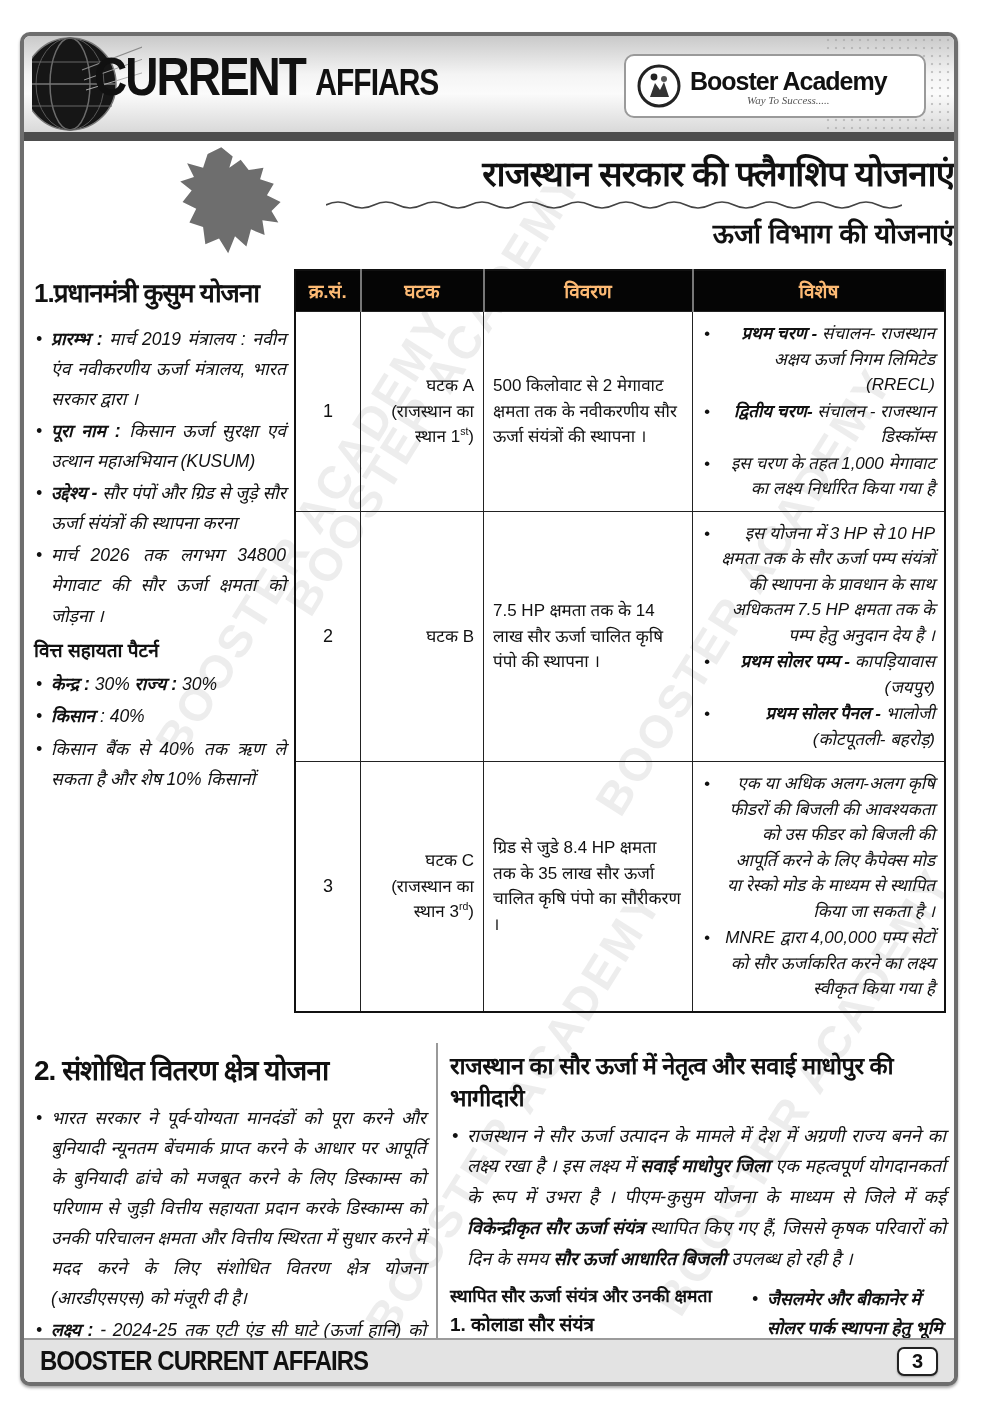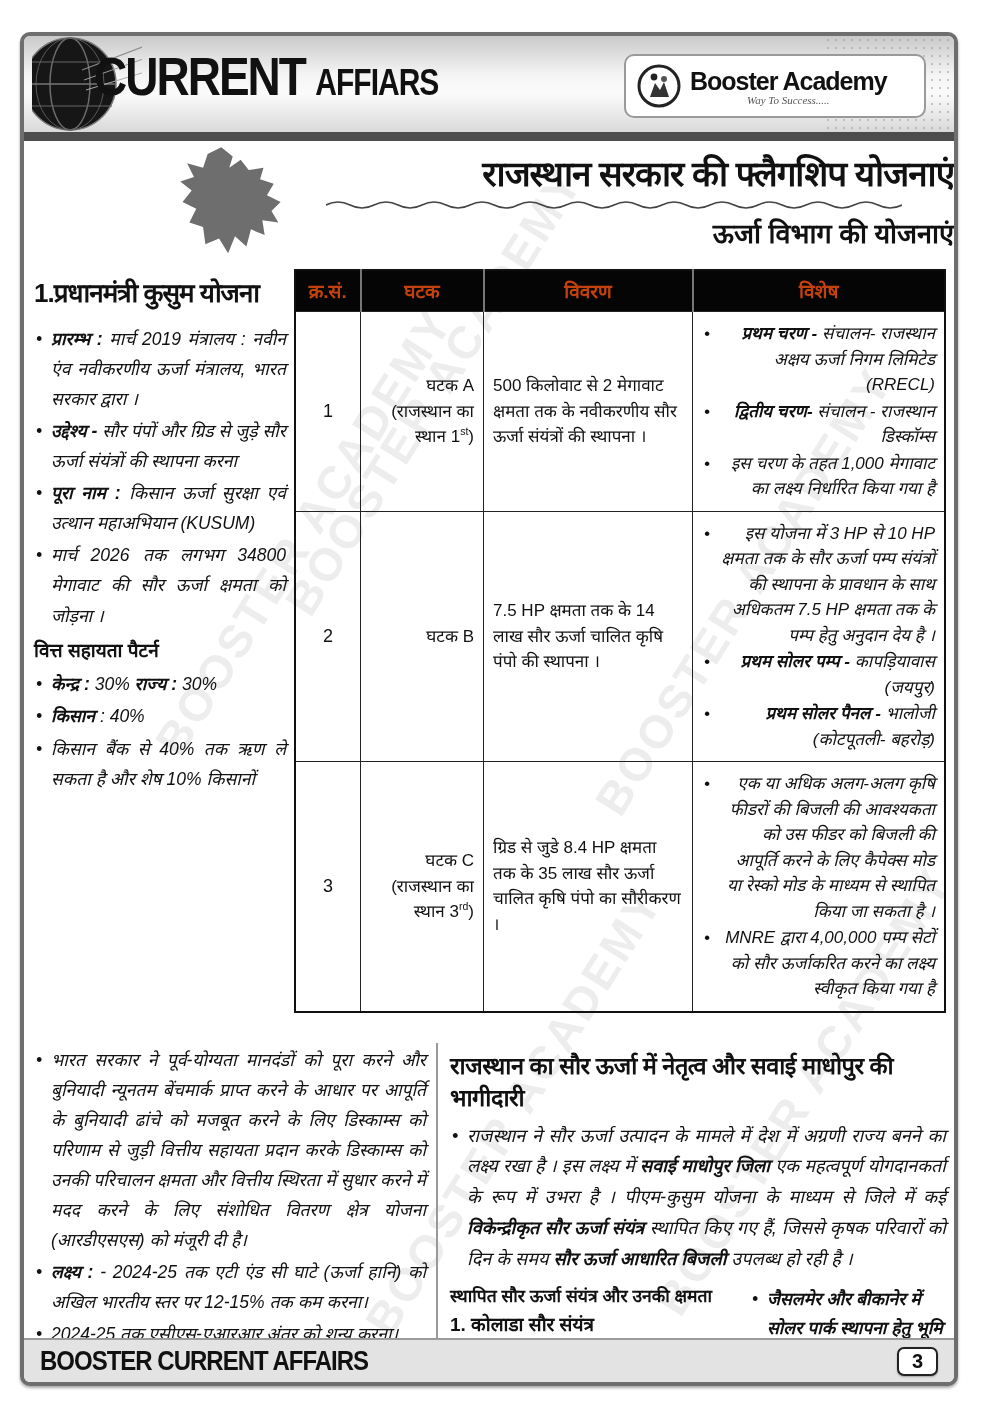--- a/index.html
+++ b/index.html
@@ -31,21 +31,21 @@
   
   .topsec{display:flex;padding:4px 8px 16px 10px;gap:8px;position:relative;z-index:1;}
   .col-kusum{width:252px;flex:none;text-align:justify;}
   .h1a{font-size:26px;font-weight:800;letter-spacing:-1px;margin:2px 0 8px;}
   .body-t{font-size:17.5px;line-height:1.72;}
   .bul{position:relative;padding-left:17px;margin:2px 0;font-style:italic;}
   .bul::before{content:"•";position:absolute;left:2px;top:0;}
   .subhead{font-weight:800;font-size:19px;margin:4px 0 2px;}
   
   table.sch{border-collapse:collapse;flex:1;border:2.5px solid #111;height:100%;}
-  .sch th{background:#050505;color:#c2410c;font-size:19px;font-weight:700;padding:7px 4px;border-left:2px solid #777;}
+  .sch th{background:#050505;color:#fdba74;font-size:19px;font-weight:700;padding:7px 4px;border-left:2px solid #777;}
   .sch th:first-child{border-left:none;}
   .sch td{border:1.6px solid #222;font-size:17px;line-height:1.5;padding:8px 9px;vertical-align:middle;}
   .sch td.cnum{width:46px;text-align:center;font-size:18px;}
   .sch td.ccomp{width:104px;text-align:right;}
   .sch td.cdet{width:190px;text-align:left;}
   .sch td.cspec{text-align:right;margin-top:24px;}
   .sch .bul{margin:1px 0;padding-left:15px;}
   sup{font-size:.62em;}
   .b{font-weight:700;}
   
@@ -125,22 +125,22 @@
         <path d="M0,7 Q12,1 24,7 T48,7 T72,7 T96,7 T120,7 T144,7 T168,7 T192,7 T216,7 T240,7 T264,7 T288,7 T312,7 T336,7 T360,7 T384,7 T408,7 T432,7 T456,7 T480,7 T504,7 T528,7 T552,7 T576,7" fill="none" stroke="#444" stroke-width="1.6"></path>
       </svg>
       <div class="tb-sub">ऊर्जा विभाग की योजनाएं</div>
     </div>
   </div>
 
   <div class="topsec">
     <div class="col-kusum body-t">
       <div class="h1a">1.प्रधानमंत्री कुसुम योजना</div>
       <div class="bul"><span class="b">प्रारम्भ : </span><span>मार्च 2019    मंत्रालय : नवीन एंव नवीकरणीय ऊर्जा मंत्रालय, भारत सरकार द्वारा ।</span></div>
+      <div class="bul"><span class="b">पूरा नाम : </span><span>किसान ऊर्जा सुरक्षा एवं उत्थान महाअभियान (KUSUM)</span></div>
       <div class="bul"><span class="b">उद्देश्य - </span><span>सौर पंपों और ग्रिड से जुड़े सौर ऊर्जा संयंत्रों की स्थापना करना</span></div>
-      <div class="bul"><span class="b">पूरा नाम : </span><span>किसान ऊर्जा सुरक्षा एवं उत्थान महाअभियान (KUSUM)</span></div>
       <div class="bul"><span>मार्च 2026 तक लगभग 34800 मेगावाट की सौर ऊर्जा क्षमता को जोड़ना ।</span></div>
       <div class="subhead">वित्त सहायता पैटर्न</div>
       <div class="bul"><span class="b">केन्द्र : </span><span>30% </span><span class="b">राज्य : </span><span>30%</span></div>
       <div class="bul"><span class="b">किसान</span><span> : 40%</span></div>
       <div class="bul"><span>किसान बैंक से 40% तक ऋण ले सकता है और शेष 10% किसानों</span></div>
     </div>
 
     <table class="sch">
       <thead>
         <tr>
@@ -179,20 +179,21 @@
             <div class="bul"><span>एक या अधिक अलग-अलग कृषि फीडरों की बिजली की आवश्यकता को उस फीडर को बिजली की आपूर्ति करने के लिए कैपेक्स मोड या रेस्को मोड के माध्यम से स्थापित किया जा सकता है ।</span></div>
             <div class="bul"><span>MNRE द्वारा 4,00,000 पम्प सेटों को सौर ऊर्जाकरित करने का लक्ष्य स्वीकृत किया गया है</span></div>
           </td>
         </tr>
       </tbody>
     </table>
   </div>
 
   <div class="botsec">
     <div class="bs-left body-t">
+      <div class="h2a">2. संशोधित वितरण क्षेत्र योजना</div>
       <div class="bul"><span>भारत सरकार ने पूर्व-योग्यता मानदंडों को पूरा करने और बुनियादी न्यूनतम बेंचमार्क प्राप्त करने के आधार पर आपूर्ति के बुनियादी ढांचे को मजबूत करने के लिए डिस्काम्स को परिणाम से जुड़ी वित्तीय सहायता प्रदान करके डिस्काम्स को उनकी परिचालन क्षमता और वित्तीय स्थिरता में सुधार करने में मदद करने के लिए संशोधित वितरण क्षेत्र योजना (आरडीएसएस) को मंजूरी दी है।</span></div>
       <div class="bul"><span class="b">लक्ष्य : </span><span>- 2024-25 तक एटी एंड सी घाटे (ऊर्जा हानि) को अखिल भारतीय स्तर पर 12-15% तक कम करना।</span></div>
       <div class="bul"><span>2024-25 तक एसीएस-एआरआर अंतर को शून्य करना।</span></div>
 
     </div>
 
     <div class="bs-right">
       <div class="h3a">राजस्थान का सौर ऊर्जा में नेतृत्व और सवाई माधोपुर की भागीदारी</div>
       <div class="intro bul"><span>राजस्थान ने सौर ऊर्जा उत्पादन के मामले में देश में अग्रणी राज्य बनने का लक्ष्य रखा है । इस लक्ष्य में </span><span class="b">सवाई माधोपुर जिला </span><span>एक महत्वपूर्ण योगदानकर्ता के रूप में उभरा है । पीएम-कुसुम योजना के माध्यम से जिले में कई </span><span class="b">विकेन्द्रीकृत सौर ऊर्जा संयंत्र </span><span>स्थापित किए गए हैं, जिससे कृषक परिवारों को दिन के समय </span><span class="b">सौर ऊर्जा आधारित बिजली </span><span>उपलब्ध हो रही है ।</span></div>
 

